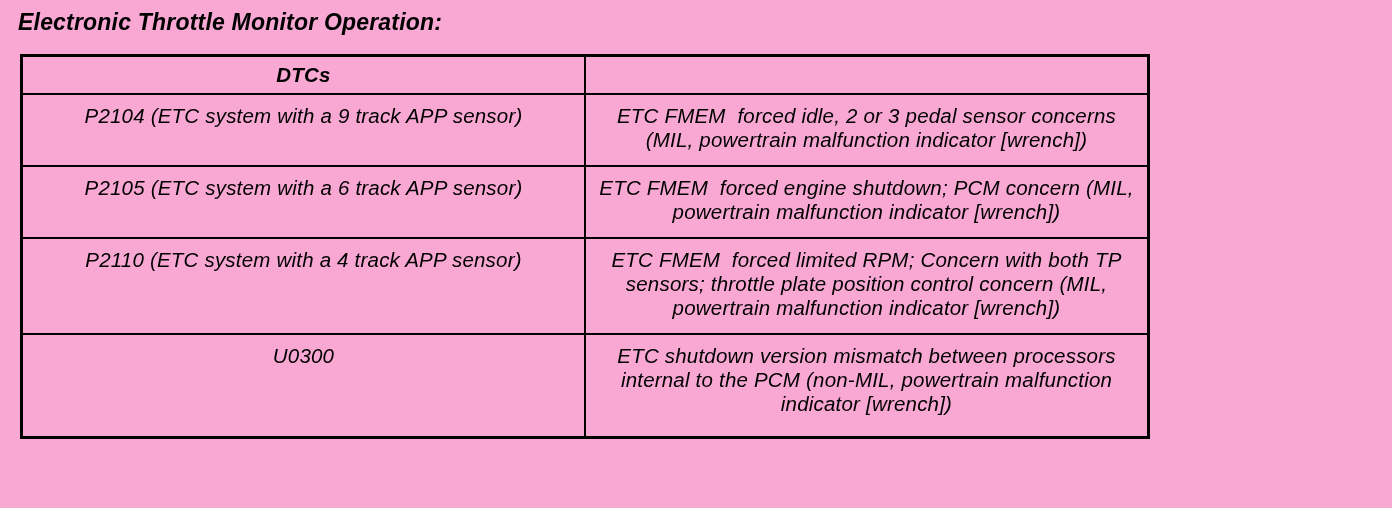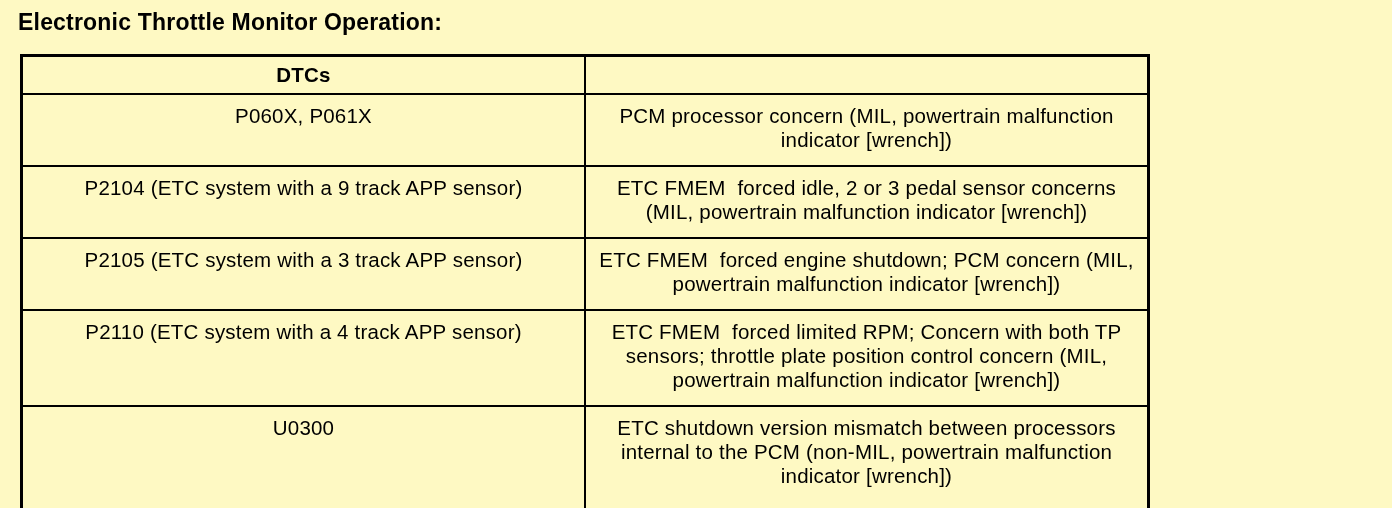--- a/index.html
+++ b/index.html
@@ -8,21 +8,22 @@
     height: 508px;
     background: #ffffff;
     font-family: "Liberation Sans", sans-serif;
     color: #000000;
     overflow: hidden;
   }
   .page {
     position: relative;
     width: 1392px;
     height: 508px;
-    background: #fef9c3;
+    background: #f9a8d4;
+    font-style: italic;
   }
   .title {
     position: absolute;
     top: 9px;
     left: 18px;
     font-size: 23px;
     font-weight: bold;
     letter-spacing: 0.2px;
     white-space: nowrap;
   }
@@ -64,32 +65,28 @@
   <div class="title">Electronic Throttle Monitor Operation:</div>
 
   <table class="dtc-table">
     <thead>
       <tr>
         <th>DTCs</th>
         <th></th>
       </tr>
     </thead>
     <tbody id="table-body">
-  <tr>
-    <td>P060X, P061X</td>
-    <td>PCM processor concern (MIL, powertrain malfunction indicator [wrench])</td>
-  </tr>
 
   <tr>
     <td>P2104 (ETC system with a 9 track APP sensor)</td>
     <td>ETC FMEM&nbsp; forced idle, 2 or 3 pedal sensor concerns (MIL, powertrain malfunction indicator [wrench])</td>
   </tr>
 
   <tr>
-    <td>P2105 (ETC system with a 3 track APP sensor)</td>
+    <td>P2105 (ETC system with a 6 track APP sensor)</td>
     <td>ETC FMEM&nbsp; forced engine shutdown; PCM concern (MIL, powertrain malfunction indicator [wrench])</td>
   </tr>
 
   <tr>
     <td>P2110 (ETC system with a 4 track APP sensor)</td>
     <td>ETC FMEM&nbsp; forced limited RPM; Concern with both TP sensors; throttle plate position control concern (MIL, powertrain malfunction indicator [wrench])</td>
   </tr>
 
   <tr>
     <td>U0300</td>

